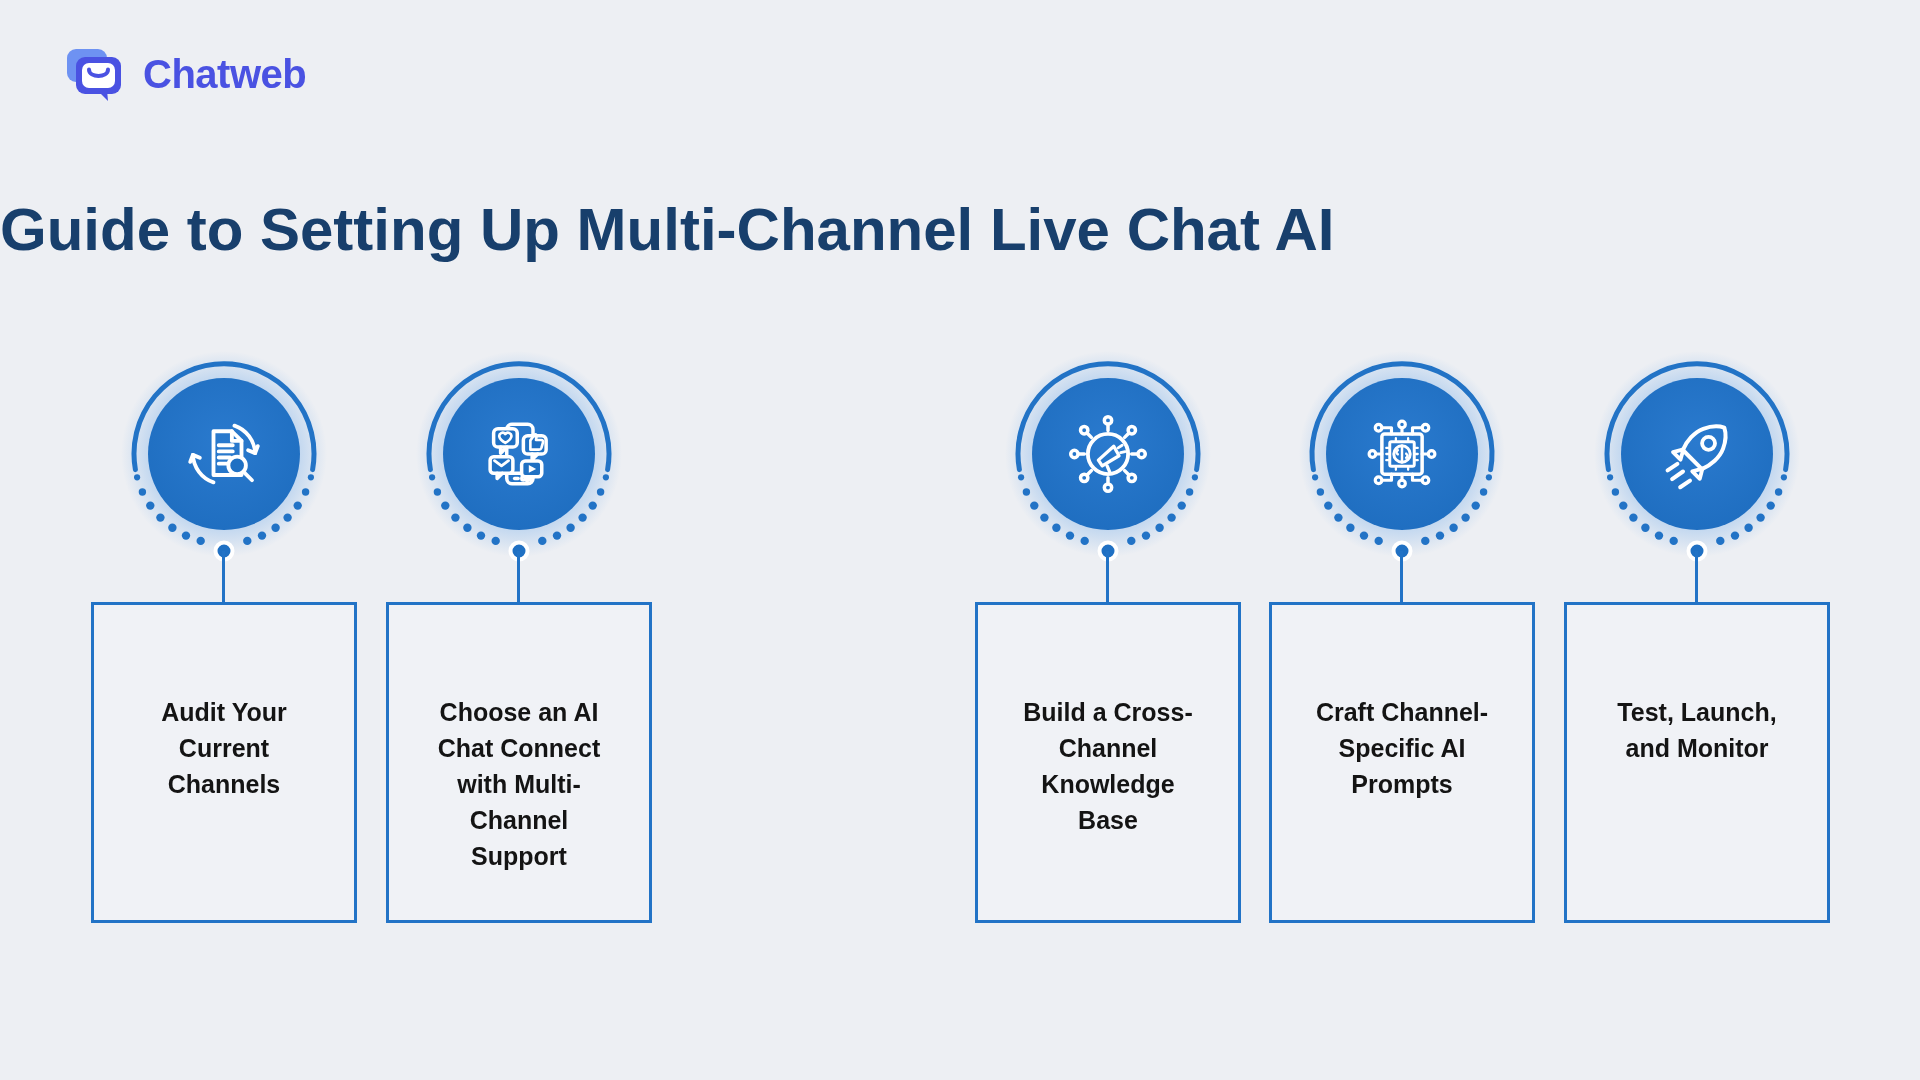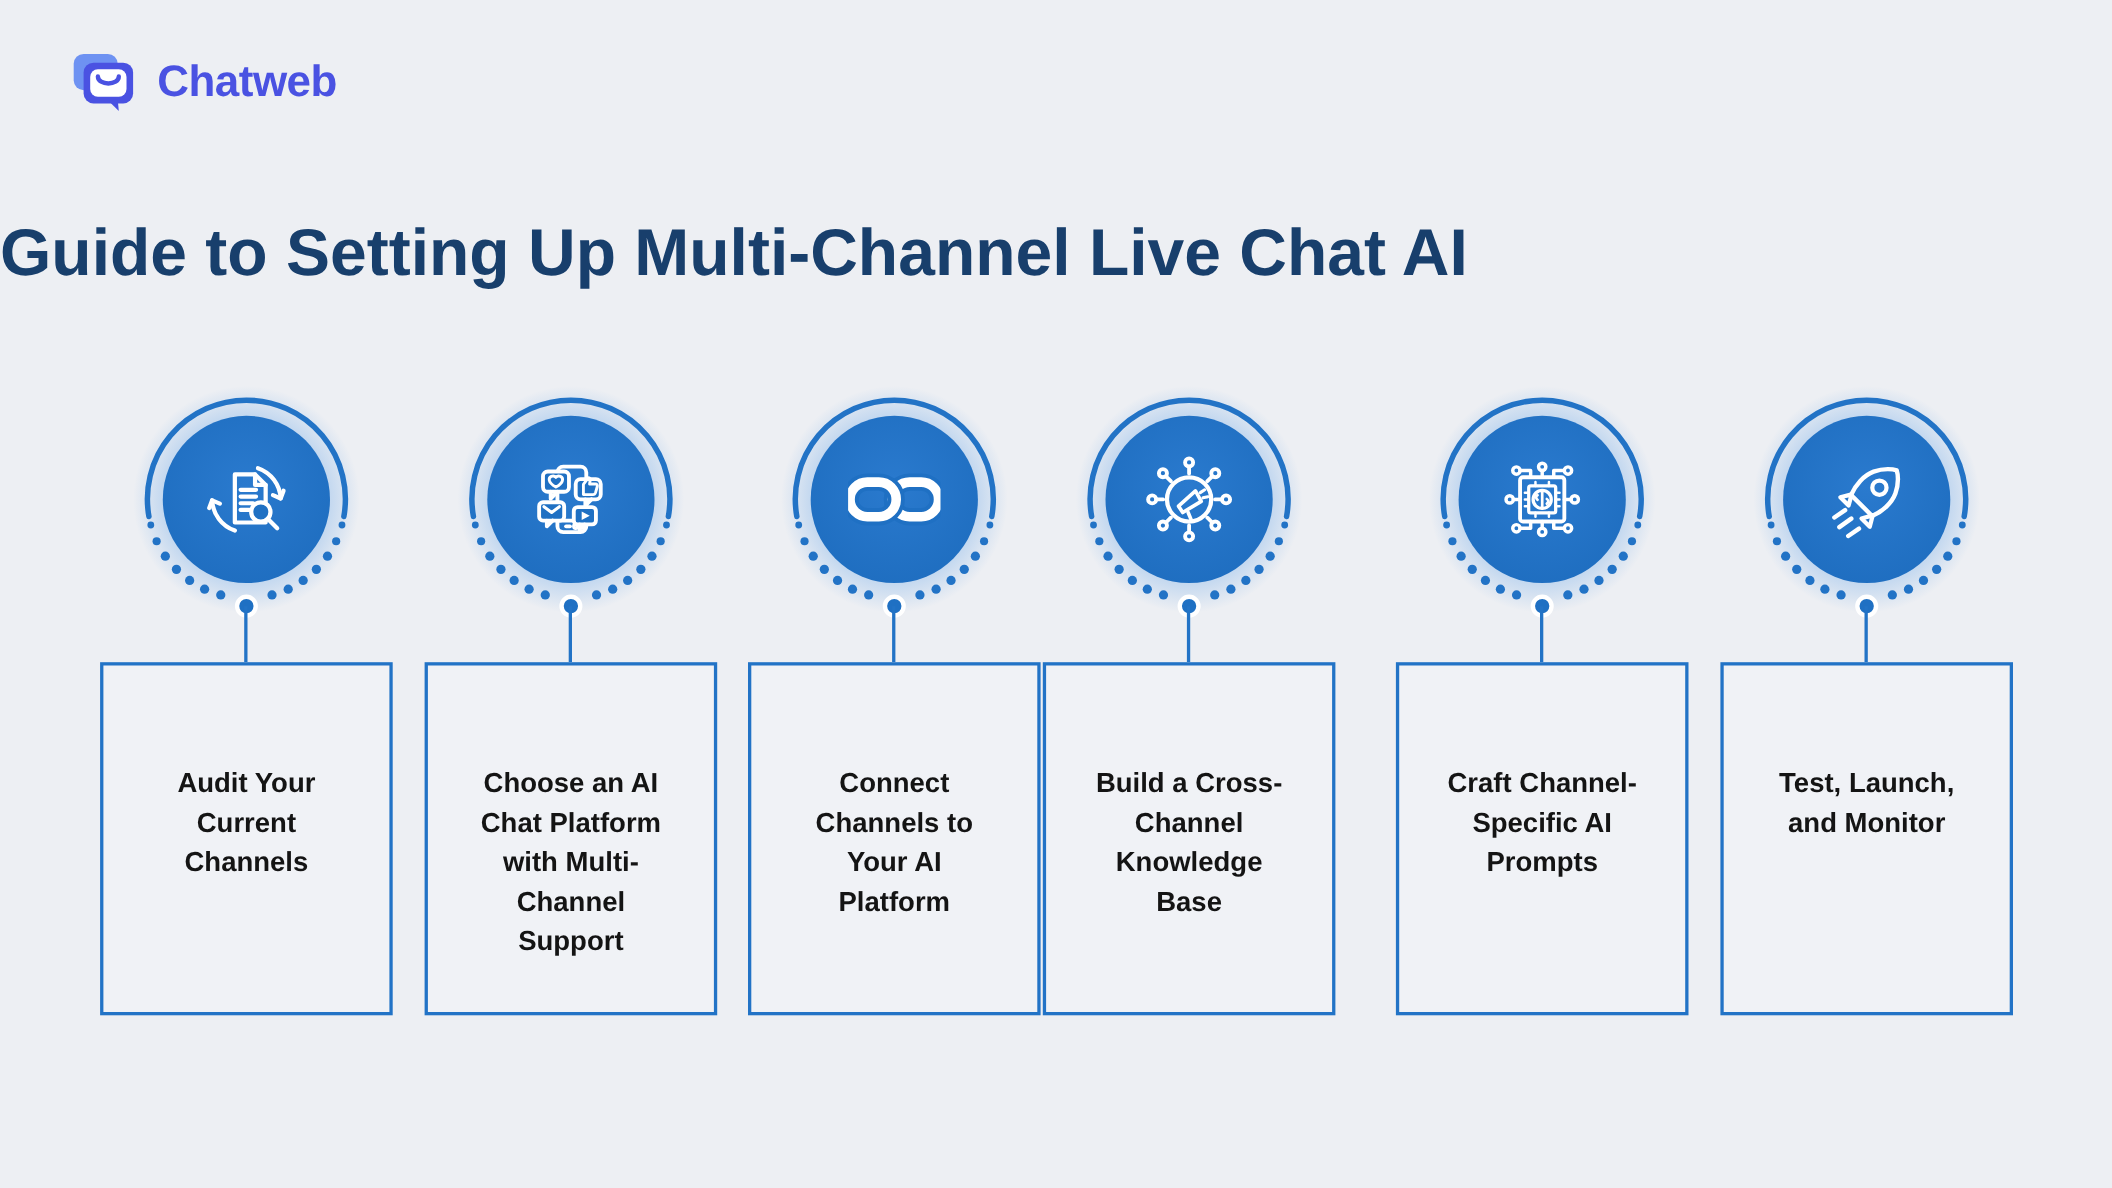--- a/index.html
+++ b/index.html
@@ -128,48 +128,29 @@
         <path d="M11.5 35 v3 l3 -3"></path>
         <rect x="25.5" y="28" width="11.5" height="9" rx="2" fill="#1f70c3"></rect>
         <path d="M29.6 30.3 l4.2 2.2 -4.2 2.2 Z" fill="#ffffff" stroke="none"></path>
         <path d="M28.5 37 v2.6 l2.6 -2.6"></path>
       </svg>
       <circle cx="120" cy="209" r="8.5" fill="#1f70c3" stroke="#ffffff" stroke-width="4"></circle>
     </svg>
     <div class="stem"></div>
     <div class="box">
       <div class="box-label">Choose an AI
-Chat Platform
+Chat Connect
 with Multi-
 Channel
 Support</div>
     </div>
   </div>
 
-  <div class="col" style="left:680px">
-    <svg class="badge" width="240" height="232" viewBox="0 0 240 232">
-      <use href="#ringG"></use>
-      <svg x="78" y="70" width="84" height="84" viewBox="0 0 48 48" fill="none" stroke="#ffffff" stroke-linecap="round" stroke-linejoin="round">
-        <rect x="23" y="15" width="24" height="18" rx="9" stroke="#1f70c3" stroke-width="9"></rect>
-        <rect x="23" y="15" width="24" height="18" rx="9" stroke-width="5"></rect>
-        <rect x="1" y="15" width="24" height="18" rx="9" stroke="#1f70c3" stroke-width="9"></rect>
-        <rect x="1" y="15" width="24" height="18" rx="9" stroke-width="5"></rect>
-      </svg>
-      <circle cx="120" cy="209" r="8.5" fill="#1f70c3" stroke="#ffffff" stroke-width="4"></circle>
-    </svg>
-    <div class="stem"></div>
-    <div class="box">
-      <div class="box-label">Connect
-Channels to
-Your AI
-Platform</div>
-    </div>
-  </div>
-
-  <div class="col" style="left:948px">
+
+  <div class="col" style="left:975px">
     <svg class="badge" width="240" height="232" viewBox="0 0 240 232">
       <use href="#ringG"></use>
       <svg x="78" y="70" width="84" height="84" viewBox="0 0 48 48" fill="none" stroke="#ffffff" stroke-width="2" stroke-linecap="round" stroke-linejoin="round">
         <circle cx="24" cy="24" r="11.5" stroke-width="2.2"></circle>
         <path d="M18.5 27.5 L27.3 19.6 L30.3 25 L20.7 30.8 Z" stroke-width="1.9"></path>
         <path d="M23.5 30.8 l1.5 3.6" stroke-width="1.9"></path>
         <path d="M29.8 20.5 l2.3 -1.5 M31.2 23.2 l2.6 -0.6" stroke-width="1.6"></path>
         <path d="M37.5 24 H41 M33.5 14.5 L36 12 M24 10.5 V7 M14.5 14.5 L12 12 M10.5 24 H7 M14.5 33.5 L12 36 M24 37.5 V41 M33.5 33.5 L36 36"></path>
         <circle cx="43.2" cy="24" r="2.1"></circle>
           <circle cx="37.6" cy="10.4" r="2.1"></circle>

